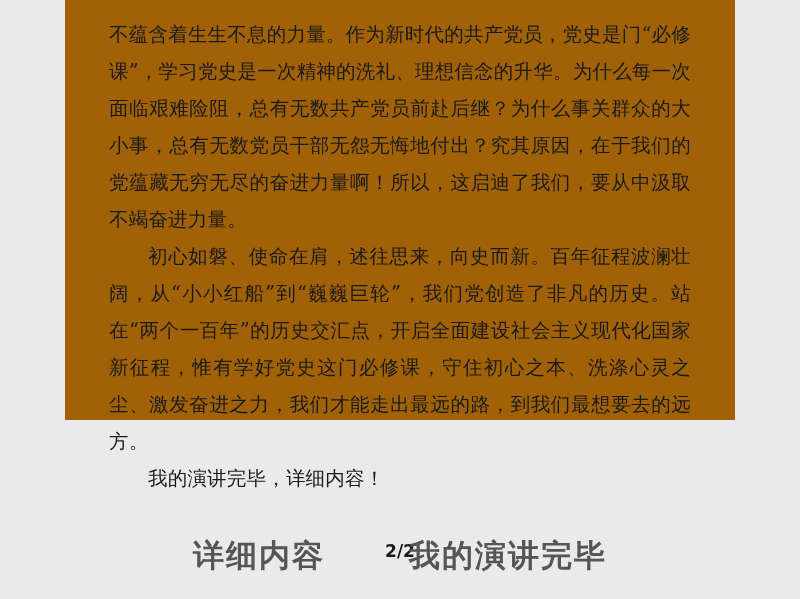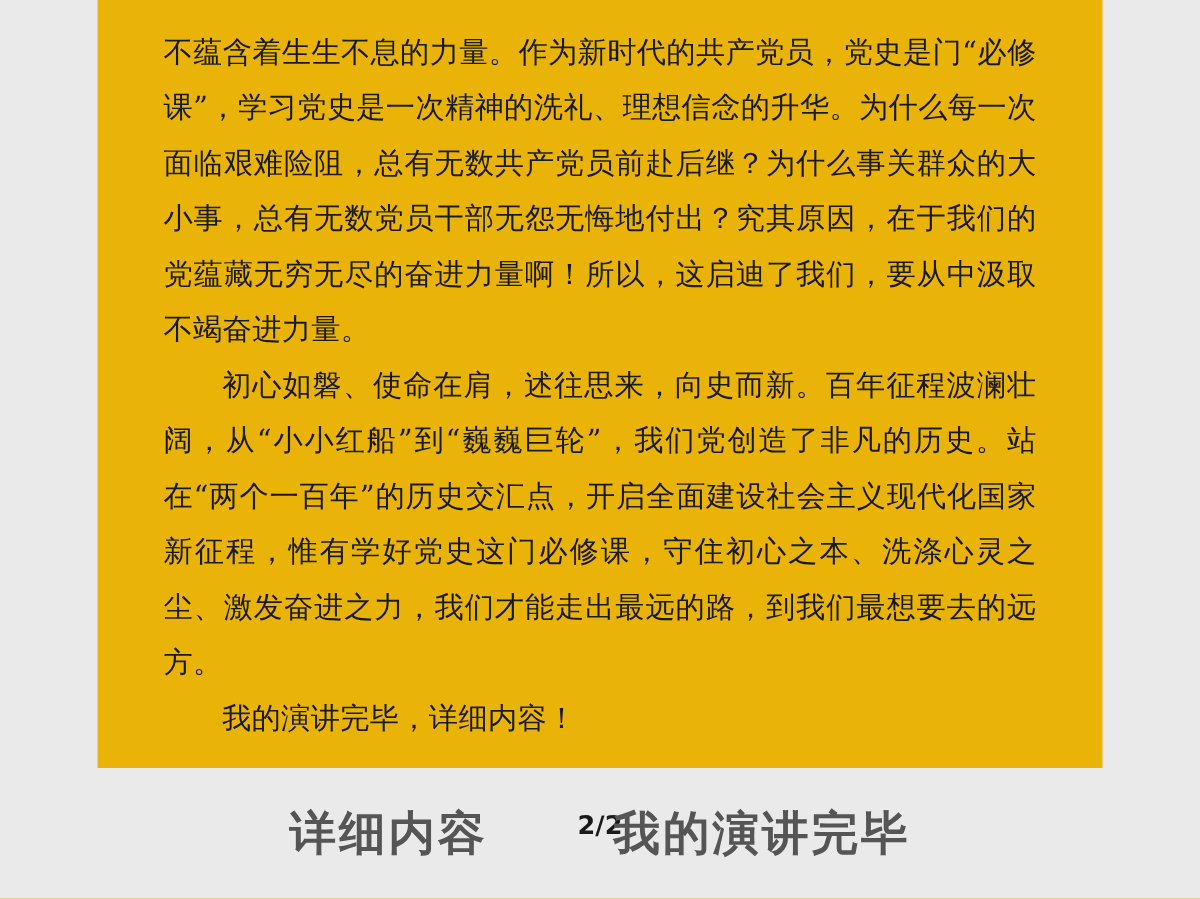--- a/index.html
+++ b/index.html
@@ -16,22 +16,22 @@
   .page-wrap {
     position: relative;
     width: 800px;
     height: 599px;
   }
   .document-page {
     position: absolute;
     left: 65px;
     top: 0;
     width: 670px;
-    height: 512px;
-    background: #eab308;
+    height: 420px;
+    background: #a16207;
     box-sizing: border-box;
     padding: 16px 44px 0 44px;
   }
   .doc-body {
     font-size: 19.5px;
     line-height: 37px;
     color: #1a1a1a;
     text-align: justify;
     text-justify: inter-ideograph;
     letter-spacing: 0.2px;

